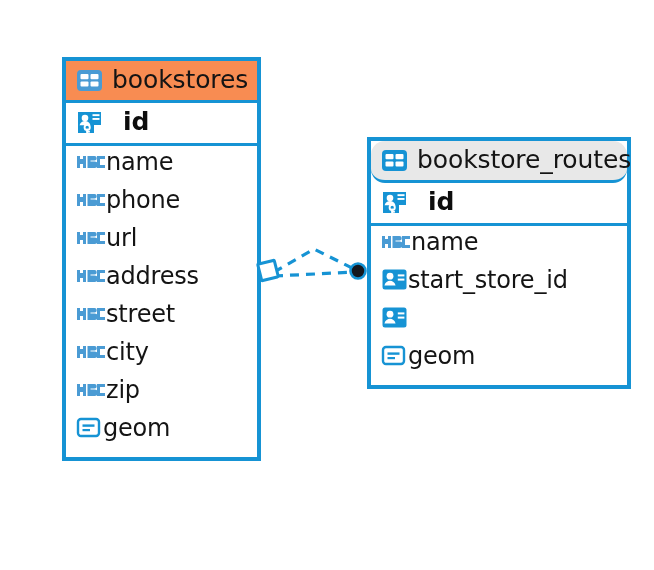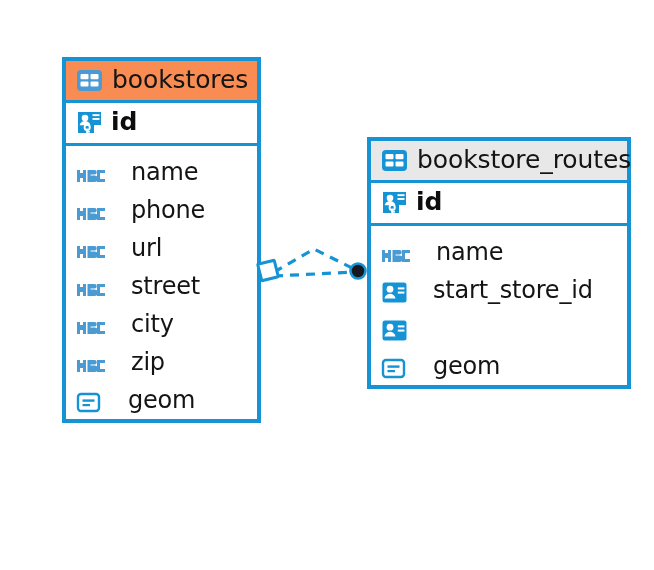--- a/index.html
+++ b/index.html
@@ -33,56 +33,56 @@
 
   .entity-header {
     box-sizing: border-box;
     display: flex;
     align-items: center;
     gap: 9px;
     padding: 6px 10px 7px 10px;
     border-bottom: 3px solid #1693d4;
   }
   .entity-header.accent-orange { background: #f88c52; }
-  .entity-header.accent-gray   { background: #e8e8e8; }
+  .entity-header.accent-gray   { background: #e8e8e8; border-radius: 14px; }
 
   .entity-title {
     font-size: 25px;
     color: #141414;
     line-height: 1.05;
     white-space: nowrap;
     letter-spacing: -0.1px;
   }
 
   .pk-row {
     box-sizing: border-box;
     display: flex;
     align-items: center;
-    gap: 8px;
+    gap: 20px;
     padding: 6px 10px 7px 10px;
     border-bottom: 3px solid #1693d4;
     background: #ffffff;
   }
   .pk-row .field-label {
     font-size: 25px;
     font-weight: bold;
     color: #0d0d0d;
     line-height: 1.05;
     white-space: nowrap;
   }
 
   .field-list {
     padding: 3px 0 4px 0;
     background: #ffffff;
   }
   .field-row {
     box-sizing: border-box;
     display: flex;
-    align-items: flex-end;
-    gap: 25px;
+    align-items: flex-start;
+    gap: 0;
     padding: 1px 22px 1px 10px;
     height: 38px;
   }
   .field-row .field-label {
     font-size: 24px;
     color: #141414;
     line-height: 1.05;
     white-space: nowrap;
     letter-spacing: -0.2px;
   }
@@ -192,20 +192,30 @@
         <span class="icon-abc">
           <svg width="30" height="16" viewBox="0 0 30 16" aria-hidden="true">
             <path d="M1 15 V3 h3 v3 h3 V3 h3 v12 h-3 v-4 h-3 v4 z" fill="#4a9bd4"></path>
             <path d="M11.5 15 V3 h7 a2 2 0 0 1 0 4.5 h-4 v1 h4 a2 2 0 0 1 0 6.5 z" fill="#4a9bd4"></path>
             <path d="M21 3 h8 v3 h-5 v6 h5 v3 h-8 z" fill="#4a9bd4"></path>
           </svg>
         </span>
         <span class="field-label">url</span>
       </div>
 
+      <div class="field-row">
+        <span class="icon-abc">
+          <svg width="30" height="16" viewBox="0 0 30 16" aria-hidden="true">
+            <path d="M1 15 V3 h3 v3 h3 V3 h3 v12 h-3 v-4 h-3 v4 z" fill="#4a9bd4"></path>
+            <path d="M11.5 15 V3 h7 a2 2 0 0 1 0 4.5 h-4 v1 h4 a2 2 0 0 1 0 6.5 z" fill="#4a9bd4"></path>
+            <path d="M21 3 h8 v3 h-5 v6 h5 v3 h-8 z" fill="#4a9bd4"></path>
+          </svg>
+        </span>
+        <span class="field-label">address</span>
+      </div>
 
       <div class="field-row">
         <span class="icon-abc">
           <svg width="30" height="16" viewBox="0 0 30 16" aria-hidden="true">
             <path d="M1 15 V3 h3 v3 h3 V3 h3 v12 h-3 v-4 h-3 v4 z" fill="#4a9bd4"></path>
             <path d="M11.5 15 V3 h7 a2 2 0 0 1 0 4.5 h-4 v1 h4 a2 2 0 0 1 0 6.5 z" fill="#4a9bd4"></path>
             <path d="M21 3 h8 v3 h-5 v6 h5 v3 h-8 z" fill="#4a9bd4"></path>
           </svg>
         </span>
         <span class="field-label">street</span>

